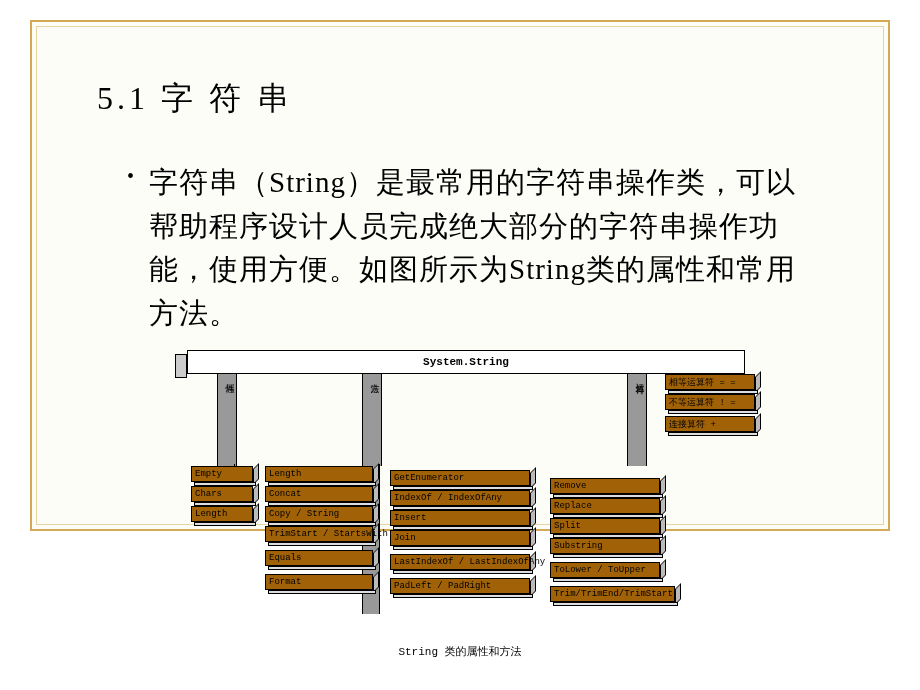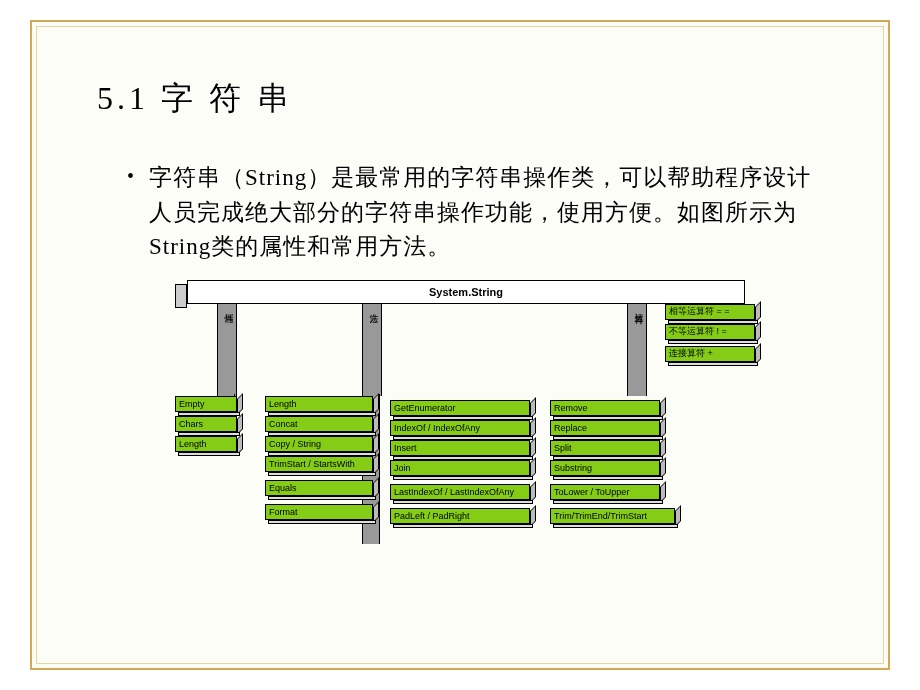--- a/index.html
+++ b/index.html
@@ -8,21 +8,21 @@
       height: 690px;
       background: #fff;
       font-family: "SimSun", "宋体", serif;
       position: relative;
     }
     .slide-frame {
       position: absolute;
       top: 20px;
       left: 30px;
       width: 860px;
-      height: 650px;
+      height: 511px;
       border: 2px solid #d4a854;
       background: #fdfdf8;
     }
     .inner-frame {
       position: absolute;
       top: 4px;
       left: 4px;
       right: 4px;
       bottom: 4px;
       border: 1px solid #e8d4a0;
@@ -42,29 +42,29 @@
       align-items: flex-start;
       margin-left: 30px;
       margin-bottom: 15px;
     }
     .bullet {
       font-size: 20px;
       margin-right: 15px;
       margin-top: 4px;
     }
     .body-text {
-      font-size: 23px;
+      font-size: 29px;
       line-height: 1.5;
       letter-spacing: 1px;
     }
     .diagram-area {
       width: 570px;
       margin: 12px auto;
       position: relative;
-      font-family: Liberation Sans, sans-serif;
+      font-family: Liberation Mono, monospace;
     }
     .top-bar {
       height: 24px;
       border: 1px solid #000;
       background: #fff;
       display: flex;
       align-items: center;
       justify-content: center;
       font-size: 11px;
       font-weight: bold;
@@ -110,21 +110,21 @@
       right: -10px;
       top: 0;
     }
     .box3d {
       position: relative;
       margin-bottom: 2px;
     }
     .box3d-front {
       height: 16px;
       border: 1px solid #000;
-      background: #84cc16;
+      background: #a16207;
       display: flex;
       align-items: center;
       padding: 0 3px;
       font-size: 9px;
       position: relative;
       z-index: 2;
       white-space: nowrap;
     }
     .box3d-side {
       position: absolute;
@@ -220,21 +220,21 @@
               <div class="box3d-bottom"></div>
             </div>
           </div>
         </div>
 
         <div class="shelf-area">
 
           <div class="pillar2" style="left:42px;top:-2px;height:60px"></div>
           <div class="pillar2" style="left:187px;top:-2px;height:150px"></div>
 
-          <div class="col-group" style="left:0;top:0">
+          <div class="col-group" style="left:16px;top:0">
             <div class="box3d" style="width:62px">
               <div class="box3d-front">Empty</div>
               <div class="box3d-side"></div>
                 <div class="box3d-bottom"></div>
             </div>
             <div class="box3d" style="width:62px;margin-top:4px">
               <div class="box3d-front">Chars</div>
               <div class="box3d-side"></div>
                 <div class="box3d-bottom"></div>
             </div>
@@ -304,21 +304,21 @@
               <div class="box3d-side"></div>
                 <div class="box3d-bottom"></div>
             </div>
             <div class="box3d" style="width:140px;margin-top:8px">
               <div class="box3d-front">PadLeft / PadRight</div>
               <div class="box3d-side"></div>
                 <div class="box3d-bottom"></div>
             </div>
           </div>
 
-          <div class="col-group" style="left:375px;top:4px">
+          <div class="col-group" style="left:375px;top:12px">
             <div class="box3d" style="width:110px">
               <div class="box3d-front">Remove</div>
               <div class="box3d-side"></div>
                 <div class="box3d-bottom"></div>
             </div>
             <div class="box3d" style="width:110px;margin-top:4px">
               <div class="box3d-front">Replace</div>
               <div class="box3d-side"></div>
                 <div class="box3d-bottom"></div>
             </div>
@@ -339,18 +339,19 @@
             </div>
             <div class="box3d" style="width:125px;margin-top:8px">
               <div class="box3d-front">Trim/TrimEnd/TrimStart</div>
               <div class="box3d-side"></div>
                 <div class="box3d-bottom"></div>
             </div>
           </div>
 
         </div>
 
+        <div class="caption">String 类的属性和方法</div>
 
       </div>
 
     </div>
   </div>
 </div>
 
 </body></html>

